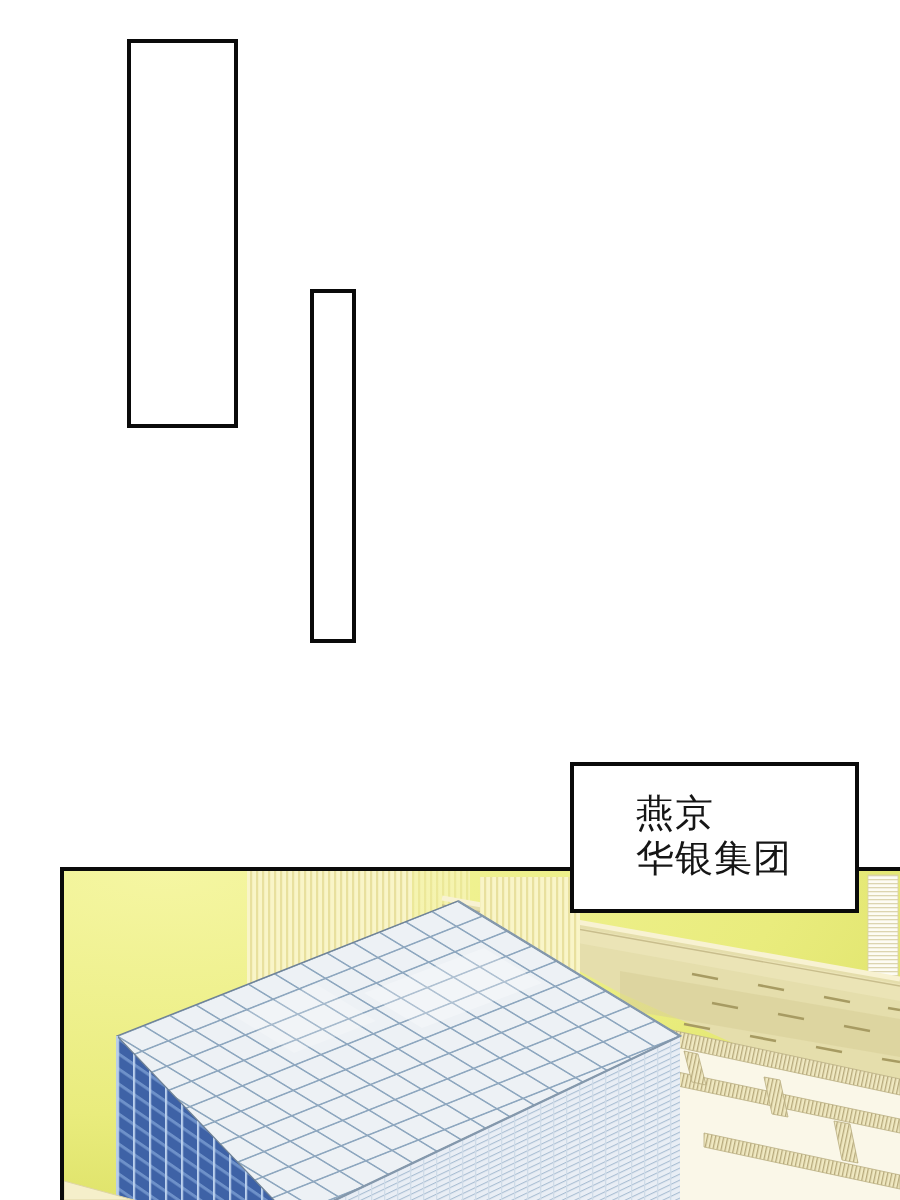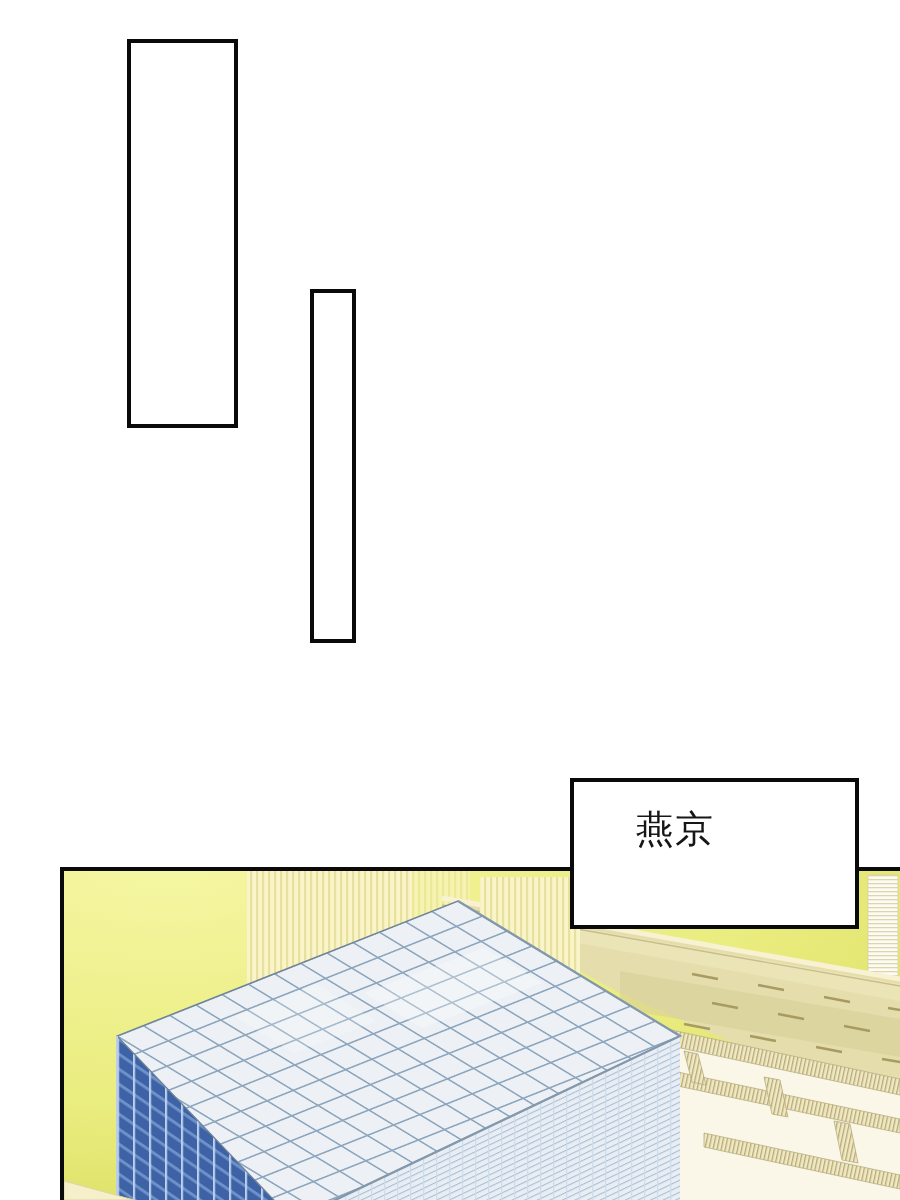--- a/index.html
+++ b/index.html
@@ -6,33 +6,34 @@
   .stage{position:relative;width:900px;height:1200px;background:#ffffff;overflow:hidden;
          font-family:"Liberation Sans","DejaVu Sans",sans-serif;}
   .rect{position:absolute;background:#ffffff;border:4px solid #0a0a0a;box-sizing:border-box;}
   .rect1{left:127px;top:39px;width:111px;height:389px;}
   .rect2{left:310px;top:289px;width:46px;height:354px;}
   .panel{position:absolute;left:60px;top:867px;width:840px;height:333px;
          border-left:4px solid #0a0a0a;border-top:4px solid #0a0a0a;box-sizing:border-box;z-index:1;}
   .panel svg{display:block;}
   .caption{position:absolute;left:570px;top:762px;width:289px;height:151px;
            background:#ffffff;border:4px solid #0a0a0a;box-sizing:border-box;z-index:3;
-           padding:25px 15px 0 62px;color:#161616;margin-top:16px;}
+           padding:25px 15px 0 62px;color:#161616;}
   .caption .cline{font-size:38px;line-height:45px;letter-spacing:1px;white-space:nowrap;}
 </style>
 </head>
 <body>
 
 <div class="stage">
 
   <div class="rect rect1"></div>
   <div class="rect rect2"></div>
 
   <div class="caption">
     <div class="cline">燕京</div>
+    <div class="cline">华银集团</div>
   </div>
 
   <div class="panel">
     <svg width="836" height="329" viewBox="0 0 836 329">
       <defs>
         <radialGradient id="bgGrad" cx="0.12" cy="0.0" r="1.35">
           <stop offset="0" stop-color="#f5f6a2"></stop>
           <stop offset="0.55" stop-color="#e9ec7d"></stop>
           <stop offset="1" stop-color="#d3d854"></stop>
         </radialGradient>

